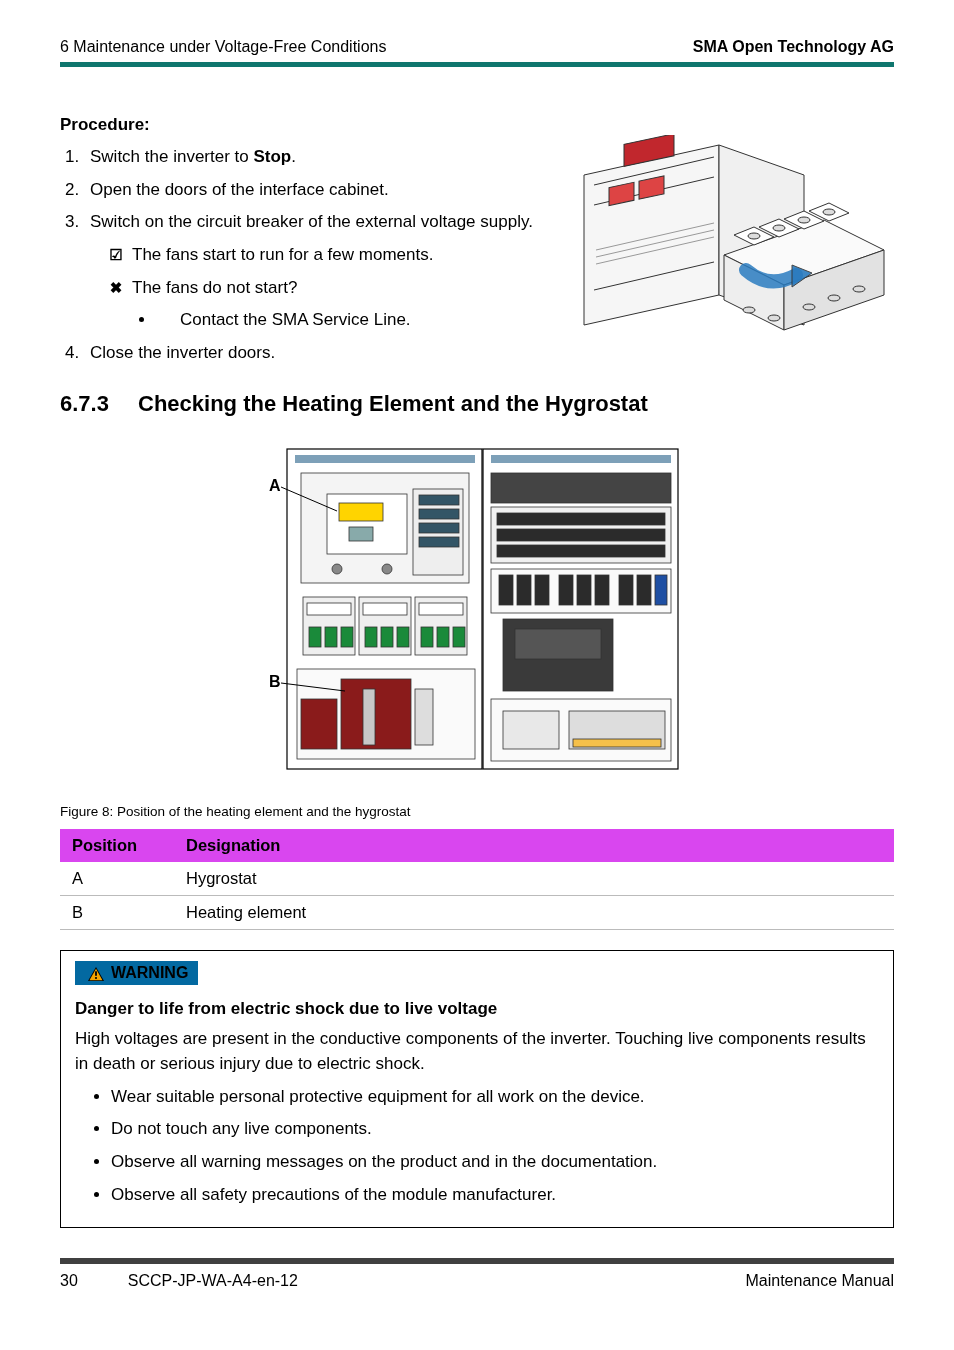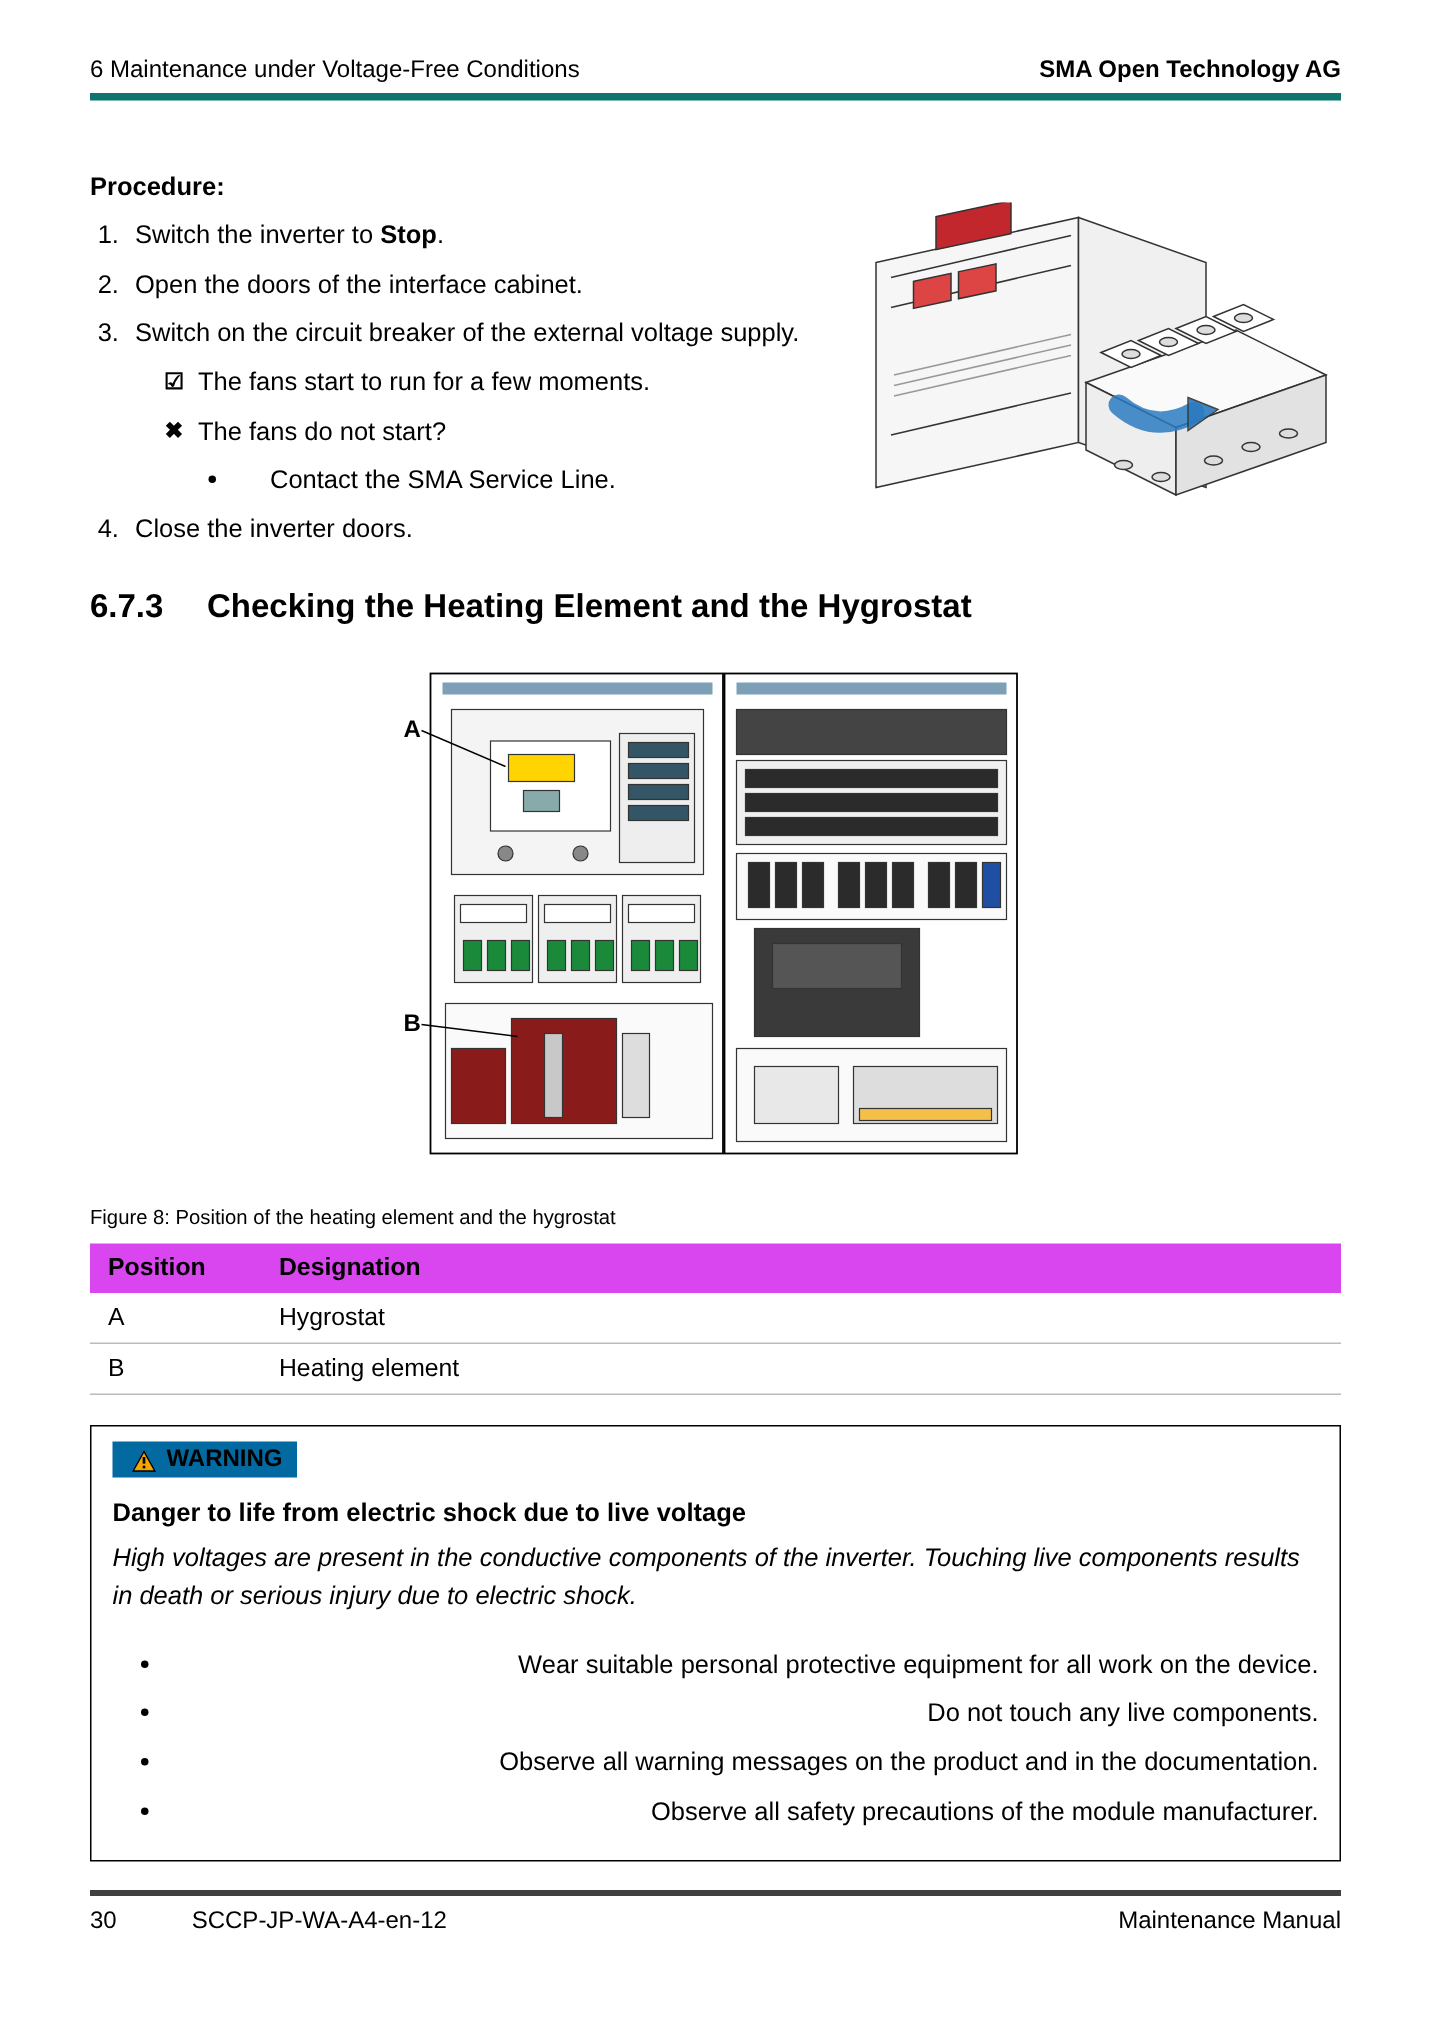--- a/index.html
+++ b/index.html
@@ -119,31 +119,31 @@
     margin-bottom: 10px;
   }
   .warn-tri {
     width: 18px; height: 16px;
     margin-right: 6px;
   }
   .warn-title {
     font-weight: bold;
     margin: 4px 0 8px 0;
   }
-  .warn-body { margin-bottom: 21px; line-height: 1.45; font-style: italic; }
+  .warn-body { margin-bottom: 8px; line-height: 1.45; }
   .warn-list {
     list-style: disc;
     margin: 0 0 0 36px;
     padding: 0;
   }
-  .warn-list li { margin-bottom: 8px; line-height: 1.45; text-align: right; }
+  .warn-list li { margin-bottom: 8px; line-height: 1.45; }
   .footer-row {
     position: absolute;
     left: 60px; right: 60px; bottom: 60px;
-    border-top: 4px solid #404040;
+    border-top: 6px solid #404040;
     padding-top: 8px;
     display: flex;
     justify-content: space-between;
     font-size: 16px;
   }
   .footer-left { display: flex; gap: 50px; }
 </style>
 </head>
 <body>
 

